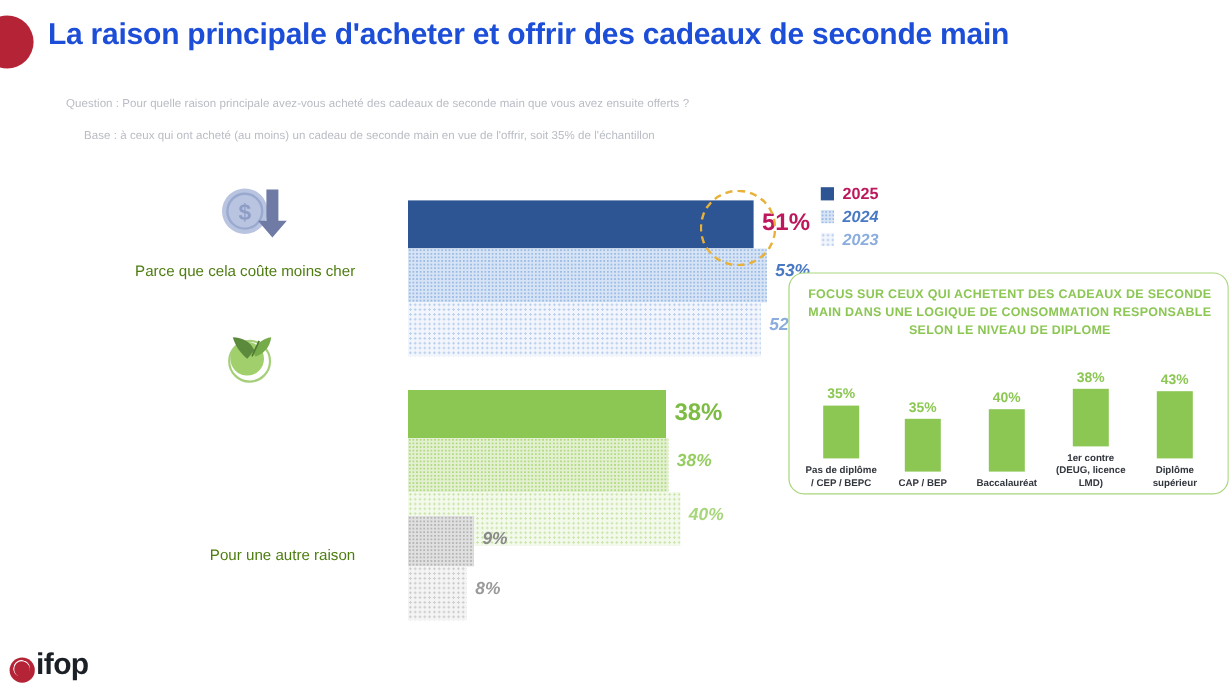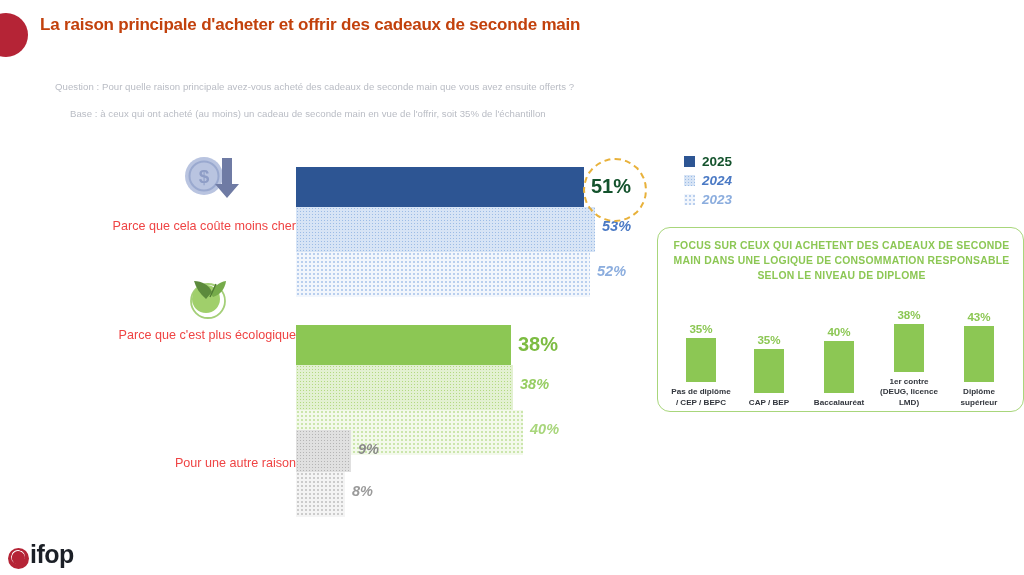--- a/index.html
+++ b/index.html
@@ -23,24 +23,24 @@
     top: 13px;
     width: 44px;
     height: 44px;
     border-radius: 50%;
     background: #b52436;
   }
   #page-title {
     position: absolute;
     left: 40px;
     top: 15px;
-    font-size: 17px;
+    font-size: 25px;
     font-weight: bold;
     letter-spacing: -0.2px;
-    color: #c2410c;
+    color: #1d4ed8;
     white-space: nowrap;
   }
   .subline {
     position: absolute;
     font-size: 9.6px;
     color: #b9bcc4;
     white-space: nowrap;
     letter-spacing: 0.05px;
   }
   #question-line { left: 55px; top: 81px; }
@@ -58,26 +58,27 @@
     position: absolute;
     width: 64px;
     height: 56px;
   }
   .row-label {
     position: absolute;
     width: 212px;
     text-align: right;
     font-size: 12.6px;
     line-height: 16.5px;
-    color: #ef4444;
+    color: #4d7c0f;
   }
   .bars { position: absolute; left: 296px; top: 0; }
   .bar-wrap {
     position: relative;
     height: 40px;
+    margin-left: 44px;
   }
   .bar {
     position: absolute;
     left: 0;
     top: 0;
     height: 100%;
   }
   .bar-value {
     position: absolute;
     white-space: nowrap;
@@ -115,21 +116,21 @@
     background-color: #e0e0e0;
     background-image: radial-gradient(#b5b5b5 0.9px, transparent 1px);
     background-size: 3px 3px;
   }
   .fill-light-grey {
     background-color: #f4f4f4;
     background-image: radial-gradient(#cccccc 0.85px, transparent 1px);
     background-size: 4px 4px;
   }
 
-  .txt-blue-dark  { color: #14532d; }
+  .txt-blue-dark  { color: #be185d; }
   .txt-blue-mid   { color: #4a79c4; }
   .txt-blue-light { color: #8badde; }
   .txt-green-dark { color: #7cbc42; }
   .txt-green-mid  { color: #96cd62; }
   .txt-green-lite { color: #a8d67b; }
   .txt-grey-dark  { color: #5c5c5c; }
   .txt-grey-mid   { color: #8a8a8a; }
   .txt-grey-lite  { color: #9a9a9a; }
 
   
@@ -294,21 +295,20 @@
     <span class="row-icon" style="left:180px; top:5px;">
       <svg width="64" height="56" viewBox="0 0 64 56">
         <circle cx="28" cy="31" r="17" fill="none" stroke="#a4cf78" stroke-width="1.8"></circle>
         <circle cx="26" cy="29" r="14" fill="#a0cf6b"></circle>
         <path d="M26 29 C20 24 16 18 14 11 C22 11 29 15 32 22 Z" fill="#5c8a3c"></path>
         <path d="M31 24 C33 17 39 12 46 11 C45 19 40 25 33 27 Z" fill="#76ab4a"></path>
         <path d="M30 27 L36 14" stroke="#4f7a33" stroke-width="1.4" fill="none"></path>
       </svg>
     </span>
     <div class="row-label" style="left:84px; top:62px;">
-      <div>Parce que c'est plus écologique</div>
     </div>
     <div class="bars" style="top:60px;">
       <div class="bar-wrap" style="width:227px; height:40px;">
         <div class="bar fill-solid-green" style="width:215px;"></div>
         <div class="bar-value v-2025 txt-green-dark" style="left:222px;">38%</div>
       </div>
       <div class="bar-wrap" style="width:229px; height:45px;">
         <div class="bar fill-med-green" style="width:217px;"></div>
         <div class="bar-value v-2024 txt-green-mid" style="left:224px;">38%</div>
       </div>

